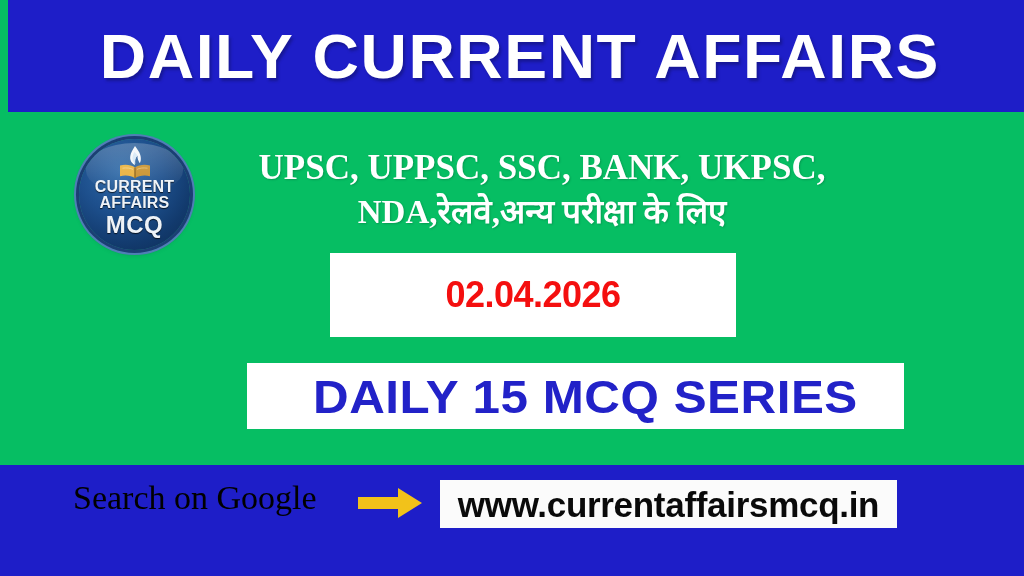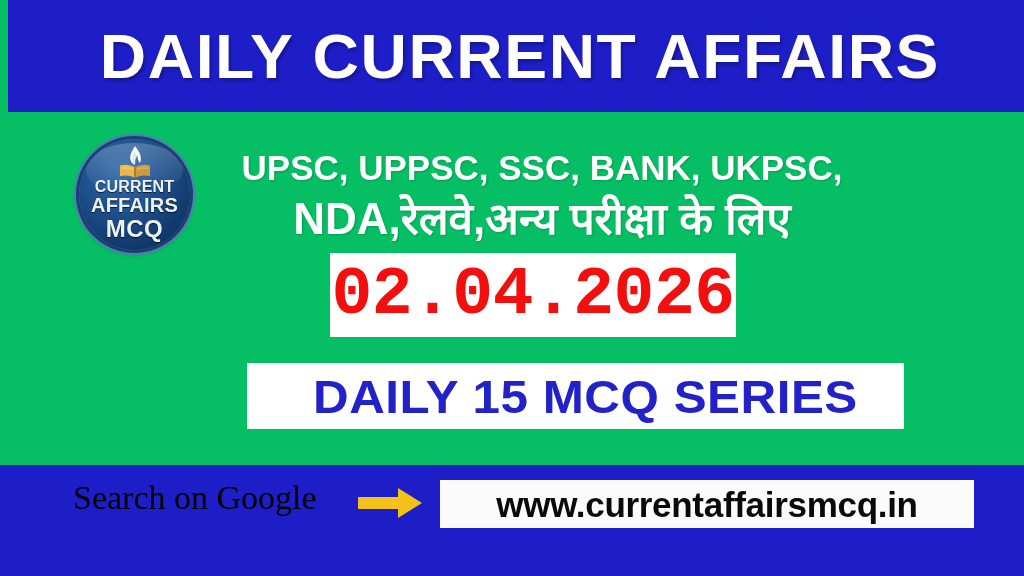--- a/index.html
+++ b/index.html
@@ -92,57 +92,57 @@
     top: 40px;
     width: 111px;
     text-align: center;
     color: #eef3f8;
     font-family: "Liberation Sans Narrow", "Liberation Sans", sans-serif;
     font-weight: bold;
     line-height: 1.02;
     text-shadow: 0 1px 1px rgba(0,0,0,0.7);
   }
   .logo-line1 { font-size: 16px; letter-spacing: 0.2px; }
-  .logo-line2 { font-size: 20px; letter-spacing: 0.2px; }
+  .logo-line2 { font-size: 16px; letter-spacing: 0.2px; }
   .logo-line3 { font-size: 24px; letter-spacing: 0.5px; margin-top: 1px; }
 
   
   .exams {
     position: absolute;
     left: 212px;
     top: 146px;
     width: 660px;
     text-align: center;
     color: #ffffff;
-    font-family: Liberation Sans, sans-serif;
+    font-family: Liberation Serif, serif;
     font-weight: bold;
     font-size: 35px;
     line-height: 1.28;
     text-shadow: 1px 1px 2px rgba(0,0,0,0.18);
   }
   .exams-line { display: block; white-space: nowrap; }
-  .exams-line-2 { font-size: 44px; }
+  .exams-line-2 { font-size: 33px; }
 
   
   .date-box {
     position: absolute;
     left: 330px;
     top: 253px;
     width: 406px;
     height: 84px;
     background: #ffffff;
     display: flex;
     align-items: center;
     justify-content: center;
   }
   .date-text {
     color: #f40f0f;
-    font-family: Liberation Mono, monospace;
-    font-weight: bold;
-    font-size: 68px;
+    font-family: Liberation Sans, sans-serif;
+    font-weight: bold;
+    font-size: 36px;
     letter-spacing: -0.5px;
     line-height: 1;
     white-space: nowrap;
   }
 
   .series-box {
     position: absolute;
     left: 247px;
     top: 363px;
     width: 638px;
@@ -188,21 +188,21 @@
     left: 358px;
     top: 486px;
     width: 66px;
     height: 34px;
   }
   .footer-arrow svg { display: block; }
   .url-box {
     position: absolute;
     left: 440px;
     top: 480px;
-    width: 534px;
+    width: 457px;
     height: 48px;
     background: #fbfbfb;
     display: flex;
     align-items: center;
     justify-content: center;
   }
   .url-text {
     color: #0a0a0a;
     font-family: "Liberation Sans Narrow", "Liberation Sans", sans-serif;
     font-weight: bold;

